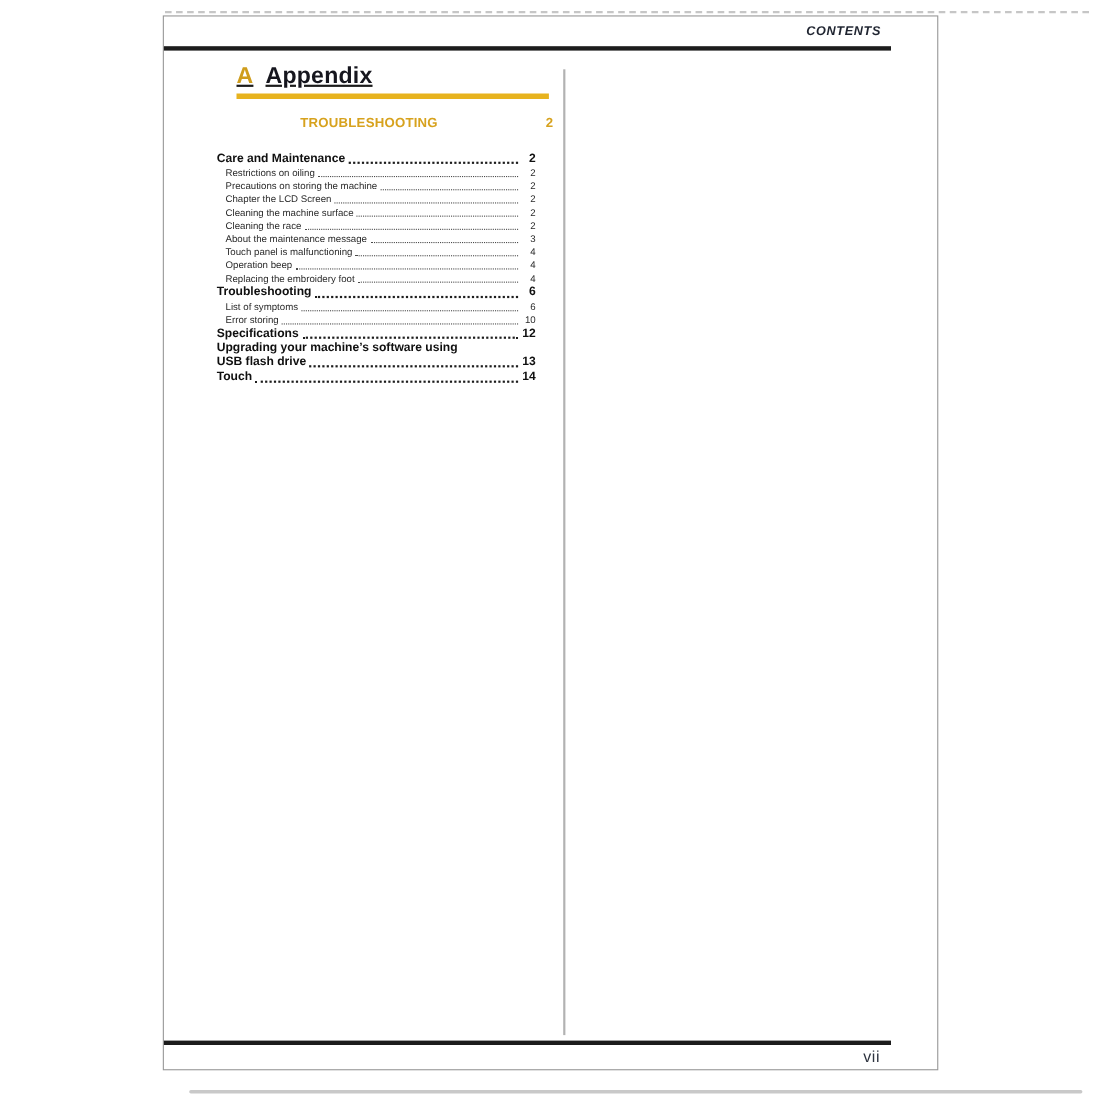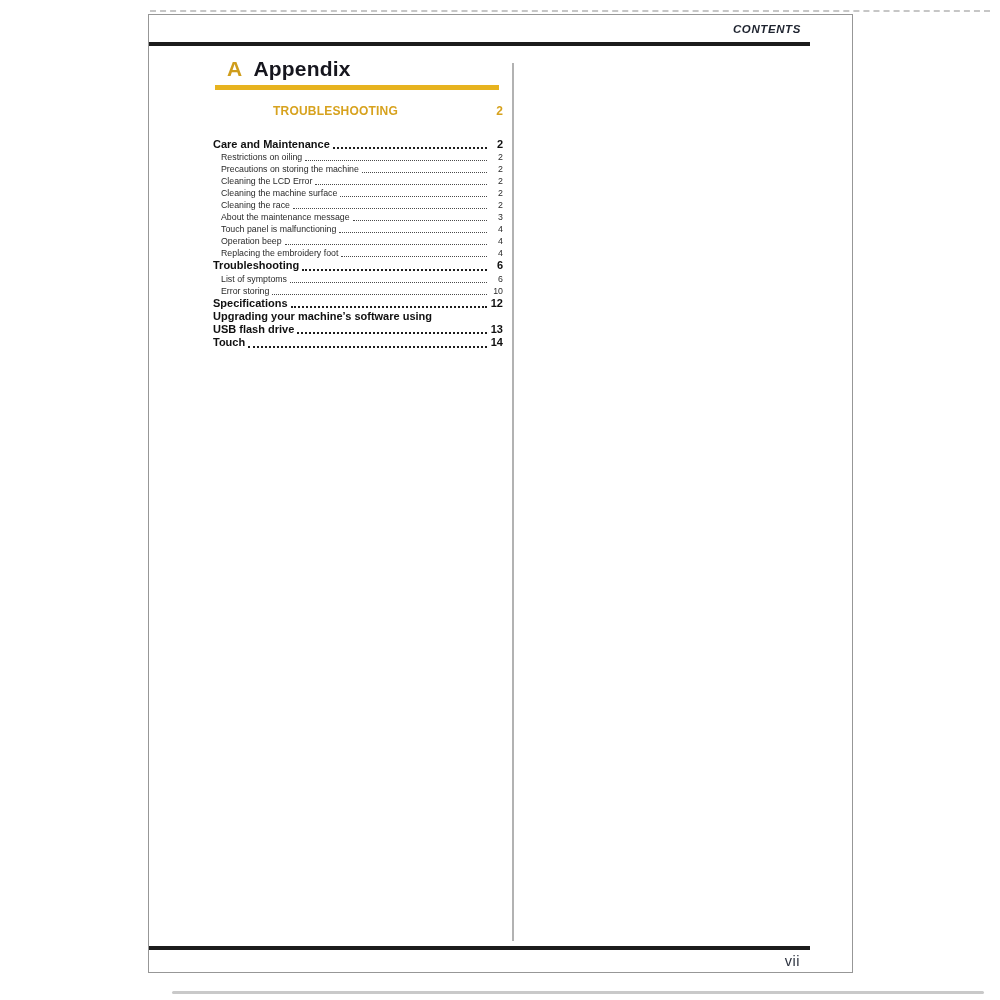--- a/index.html
+++ b/index.html
@@ -34,39 +34,39 @@
     text-align: right; padding-right: 10px;
     font-size: 11.5px; font-style: italic; font-weight: bold;
     letter-spacing: .6px; color: #1f2430;
   }
   .header-rule {
     position: absolute; top: 27px; left: 0; width: 661px; height: 4px;
     background: #1c1c1c;
   }
 
   .appendix-heading {
-    position: absolute; left: 78px; top: 42px;
-    font-size: 21px; font-weight: bold; letter-spacing: .2px;
+    position: absolute; left: 66px; top: 42px;
+    font-size: 21px; font-weight: bold; letter-spacing: .2px; text-decoration: underline;
   }
   .appendix-letter { color: #cf9d1c; margin-right: 11px; }
   .appendix-title  { color: #16161e; }
   .gold-rule {
     position: absolute; left: 66px; top: 70px; width: 284px; height: 5px;
     background: #e7b31f;
   }
 
   .chapter {
     position: absolute; left: 64px; top: 88px; width: 290px;
     color: #d7a21e; font-weight: bold; font-size: 12px; line-height: 17px;
     letter-spacing: .2px;
   }
   .ch-line2 { display: flex; justify-content: space-between; padding-left: 60px; }
 
   .toc {
-    position: absolute; left: 64px; top: 123px; width: 290px;
+    position: absolute; left: 48px; top: 123px; width: 290px;
   }
   .toc-row { display: flex; align-items: flex-end; }
   .toc-row .tt  { white-space: nowrap; }
   .toc-row .dots { flex: 1; margin: 0 3px; }
   .toc-row .pg { text-align: right; min-width: 13px; white-space: nowrap; }
   .toc-row.lv1 {
     font-size: 11px; font-weight: bold; line-height: 13.3px; color: #101010;
   }
   .toc-row.lv1 .dots { border-bottom: 2px dotted #1d1d1d; margin-bottom: 2px; }
   .toc-row.lv2 {
@@ -128,21 +128,21 @@
           <span class="tt">Restrictions on oiling</span>
           <span class="dots"></span>
           <span class="pg">2</span>
         </div>
         <div class="toc-row lv2">
           <span class="tt">Precautions on storing the machine</span>
           <span class="dots"></span>
           <span class="pg">2</span>
         </div>
         <div class="toc-row lv2">
-          <span class="tt">Cleaning the LCD Error</span>
+          <span class="tt">Chapter the LCD Screen</span>
           <span class="dots"></span>
           <span class="pg">2</span>
         </div>
         <div class="toc-row lv2">
           <span class="tt">Cleaning the machine surface</span>
           <span class="dots"></span>
           <span class="pg">2</span>
         </div>
         <div class="toc-row lv2">
           <span class="tt">Cleaning the race</span>

